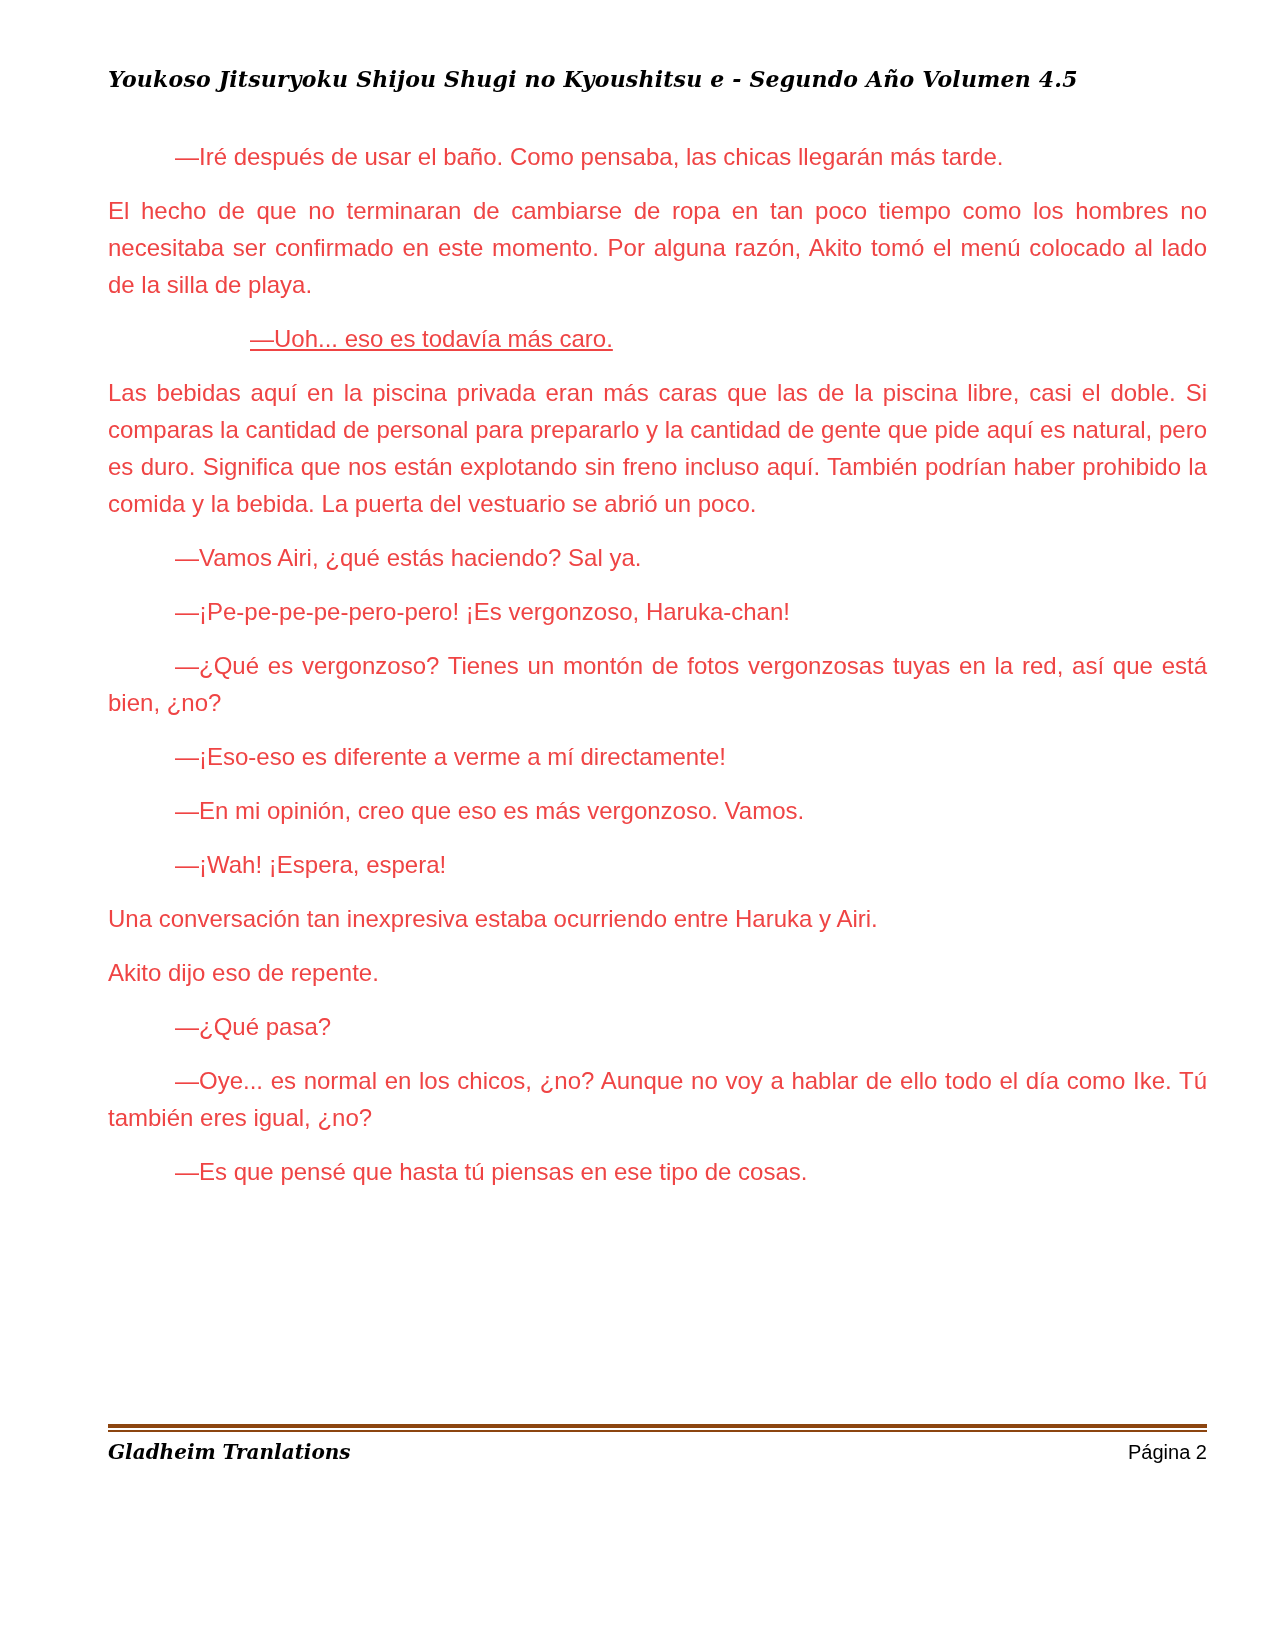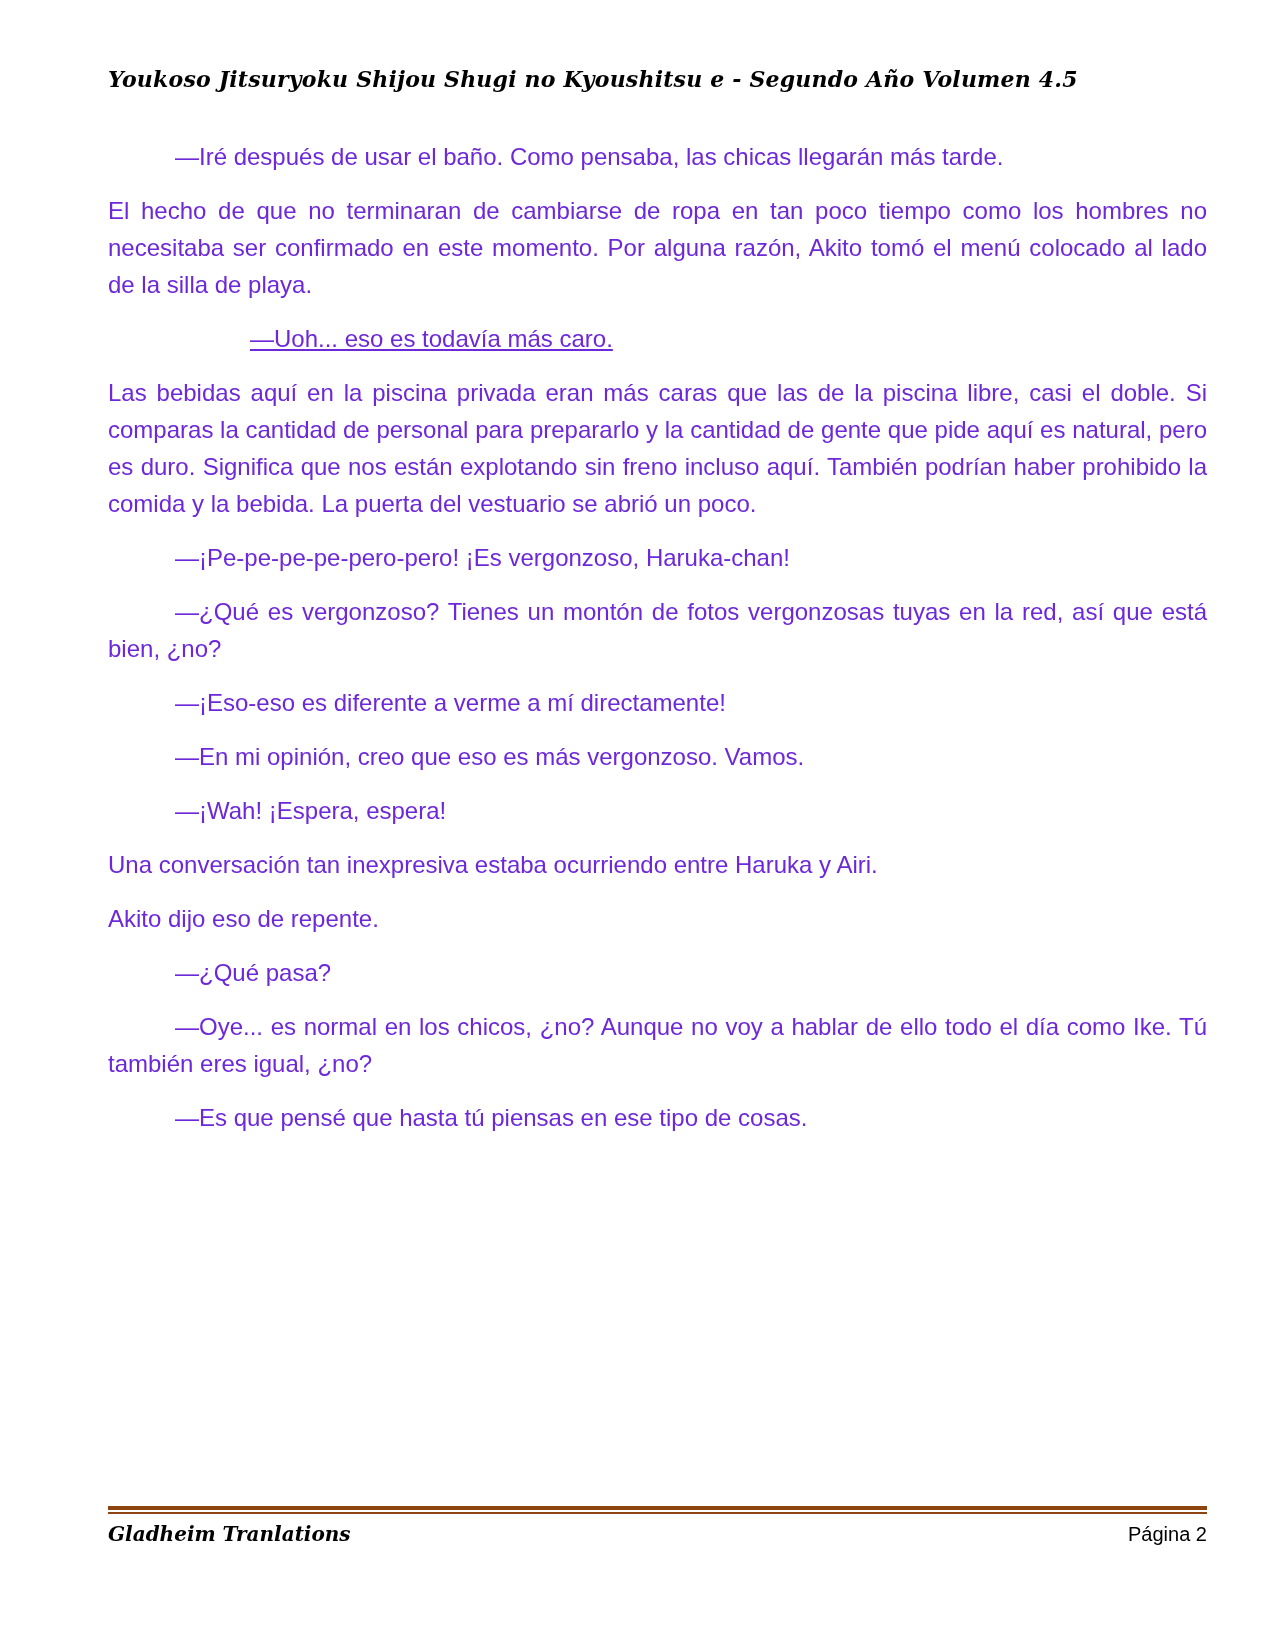--- a/index.html
+++ b/index.html
@@ -30,37 +30,37 @@
     color: #000000;
   }
   .content {
     position: absolute;
     top: 138px;
     left: 108px;
     right: 108px;
     font-size: 24px;
     line-height: 37px;
     text-align: justify;
-    color: #6d28d9;
+    color: #ef4444;
   }
   .content p {
     margin: 0 0 17px 0;
   }
   .content p.dlg {
     text-indent: 67px;
   }
   .content p.dlg-deep {
     text-indent: 142px;
     text-decoration: underline;
   }
   .footer {
     position: absolute;
     left: 108px;
     right: 108px;
-    top: 1506px;
+    top: 1424px;
   }
   .footer-rule {
     height: 2px;
     border-top: 4px solid var(--rule-color, #8c4510);
     border-bottom: 2px solid var(--rule-color, #8c4510);
   }
   .footer-row {
     margin-top: 8px;
     display: flex;
     justify-content: space-between;
@@ -84,20 +84,21 @@
 
   <div class="header">
     <span>Youkoso Jitsuryoku Shijou Shugi no Kyoushitsu e - Segundo Año Volumen 4.5</span>
   </div>
 
   <div class="content">
     <p class="dlg">—Iré después de usar el baño. Como pensaba, las chicas llegarán más tarde.</p>
     <p class="plain">El hecho de que no terminaran de cambiarse de ropa en tan poco tiempo como los hombres no necesitaba ser confirmado en este momento. Por alguna razón, Akito tomó el menú colocado al lado de la silla de playa.</p>
     <p class="dlg-deep">—Uoh... eso es todavía más caro.</p>
     <p class="plain">Las bebidas aquí en la piscina privada eran más caras que las de la piscina libre, casi el doble. Si comparas la cantidad de personal para prepararlo y la cantidad de gente que pide aquí es natural, pero es duro. Significa que nos están explotando sin freno incluso aquí. También podrían haber prohibido la comida y la bebida. La puerta del vestuario se abrió un poco.</p>
+    <p class="dlg">—Vamos Airi, ¿qué estás haciendo? Sal ya.</p>
     <p class="dlg">—¡Pe-pe-pe-pe-pero-pero! ¡Es vergonzoso, Haruka-chan!</p>
     <p class="dlg">—¿Qué es vergonzoso? Tienes un montón de fotos vergonzosas tuyas en la red, así que está bien, ¿no?</p>
     <p class="dlg">—¡Eso-eso es diferente a verme a mí directamente!</p>
     <p class="dlg">—En mi opinión, creo que eso es más vergonzoso. Vamos.</p>
     <p class="dlg">—¡Wah! ¡Espera, espera!</p>
     <p class="plain">Una conversación tan inexpresiva estaba ocurriendo entre Haruka y Airi.</p>
     <p class="plain">Akito dijo eso de repente.</p>
     <p class="dlg">—¿Qué pasa?</p>
     <p class="dlg">—Oye... es normal en los chicos, ¿no? Aunque no voy a hablar de ello todo el día como Ike. Tú también eres igual, ¿no?</p>
     <p class="dlg">—Es que pensé que hasta tú piensas en ese tipo de cosas.</p>

